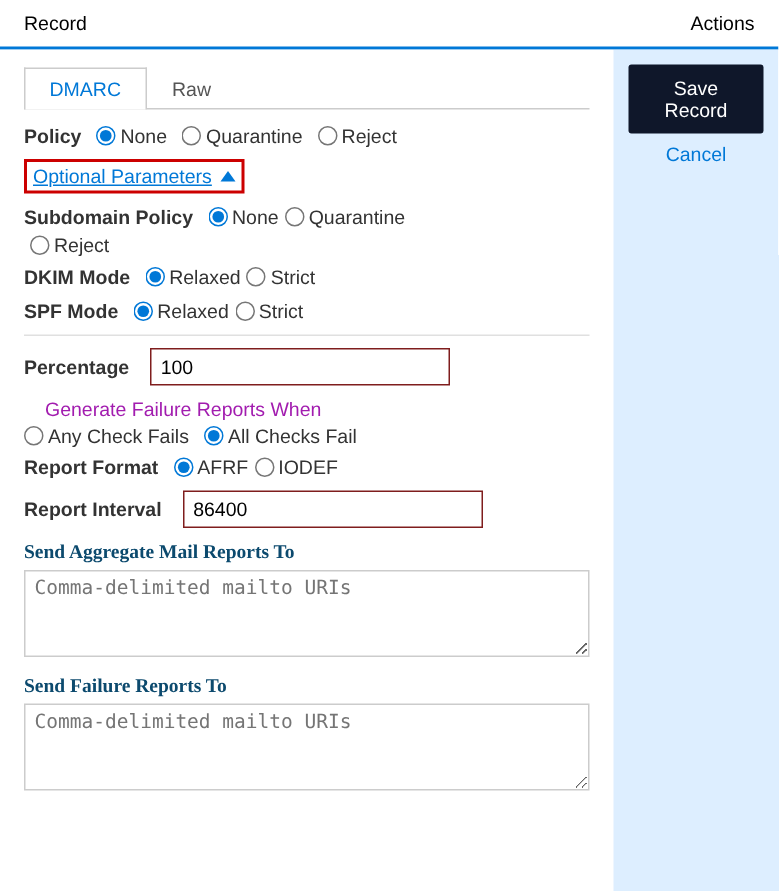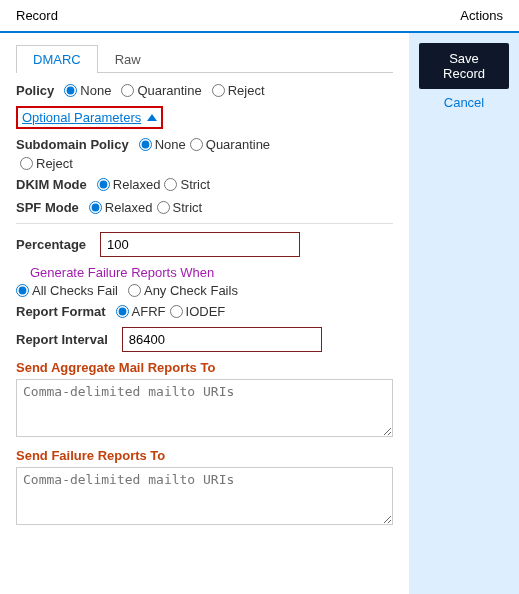--- a/index.html
+++ b/index.html
@@ -195,23 +195,24 @@
       color: #999;
       outline: none;
     }
 
     .field-group {
       margin-bottom: 8px;
     }
 
     .field-group-label {
       font-weight: bold;
-      color: #c2410c;
+      color: #0c4a6e;
       margin-bottom: 4px;
       display: block;
+      font-family: Liberation Serif, serif;
     }
 
     .generate-reports-section {
       margin-bottom: 6px;
     }
 
     .generate-reports-label {
       font-weight: normal;
       color: #a21caf;
       margin-bottom: 3px;
@@ -319,26 +320,26 @@
     <div class="percentage-row">
       <span class="form-label">Percentage</span>
       <input type="text" class="text-input" value="100" style="">
     </div>
 
     
     <div class="generate-reports-section">
       <div class="generate-reports-label">Generate Failure Reports When</div>
       <div class="radio-group">
         <label class="radio-item">
+          <input type="radio" name="reports_when" style=""> 
+            <span>Any Check Fails</span>
+        </label>
+        <label class="radio-item">
           <input type="radio" name="reports_when" checked="" style=""> 
             <span>All Checks Fail</span>
-        </label>
-        <label class="radio-item">
-          <input type="radio" name="reports_when" style=""> 
-            <span>Any Check Fails</span>
         </label>
       </div>
     </div>
 
     
     <div class="form-row">
       <span class="form-label">Report Format</span>
       <label class="radio-item">
         <input type="radio" name="report_format" checked="" style=""> 
           <span>AFRF</span>

